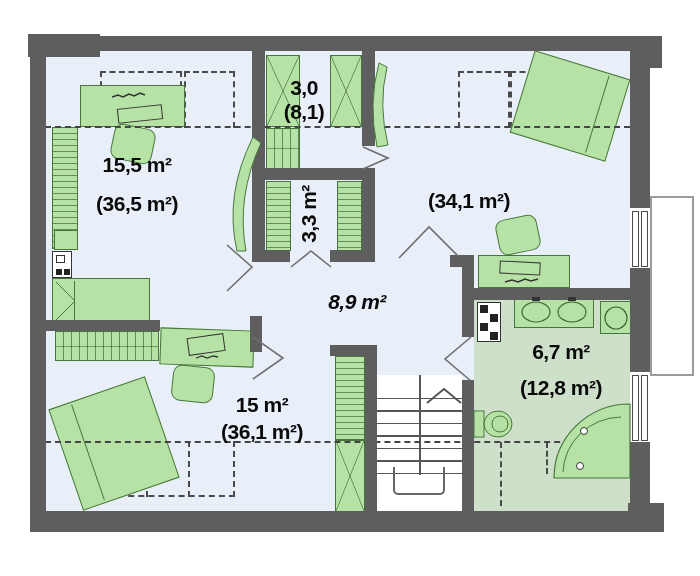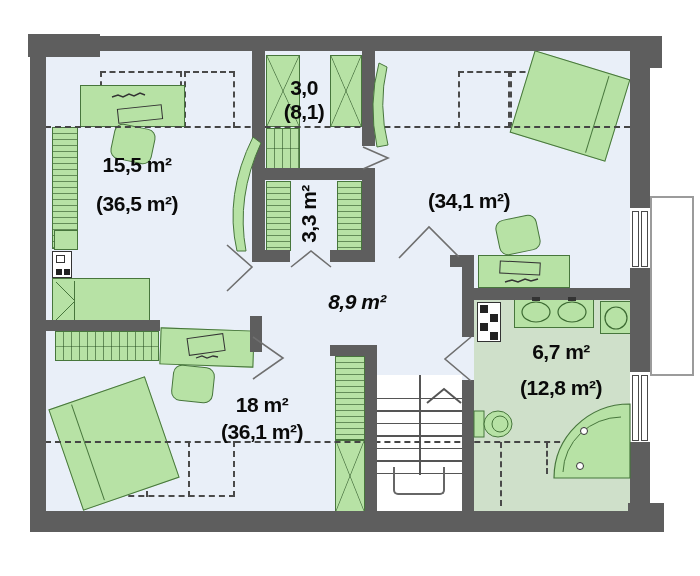--- a/index.html
+++ b/index.html
@@ -177,18 +177,18 @@
     <path d="M56,282 L74,300 M56,320 L74,302" stroke="#47763c" stroke-width="1" fill="none"></path>
   </svg>
 
   <div class="lbl" style="left:137px;top:165px;">15,5 m²</div>
   <div class="lbl" style="left:137px;top:204px;">(36,5 m²)</div>
   <div class="lbl" style="left:304px;top:88px;">3,0</div>
   <div class="lbl" style="left:304px;top:112px;">(8,1)</div>
   <div class="lbl vert" style="left:309px;top:214px;">3,3 m²</div>
   <div class="lbl" style="left:469px;top:201px;">(34,1 m²)</div>
   <div class="lbl" style="left:357px;top:302px;font-style:italic;">8,9 m²</div>
-  <div class="lbl" style="left:262px;top:405px;">18 m²</div>
+  <div class="lbl" style="left:262px;top:405px;">15 m²</div>
   <div class="lbl" style="left:262px;top:432px;">(36,1 m²)</div>
   <div class="lbl" style="left:561px;top:352px;">6,7 m²</div>
   <div class="lbl" style="left:561px;top:380px;margin-top:8px;">(12,8 m²)</div>
 
 </div>
 
 </body></html>

